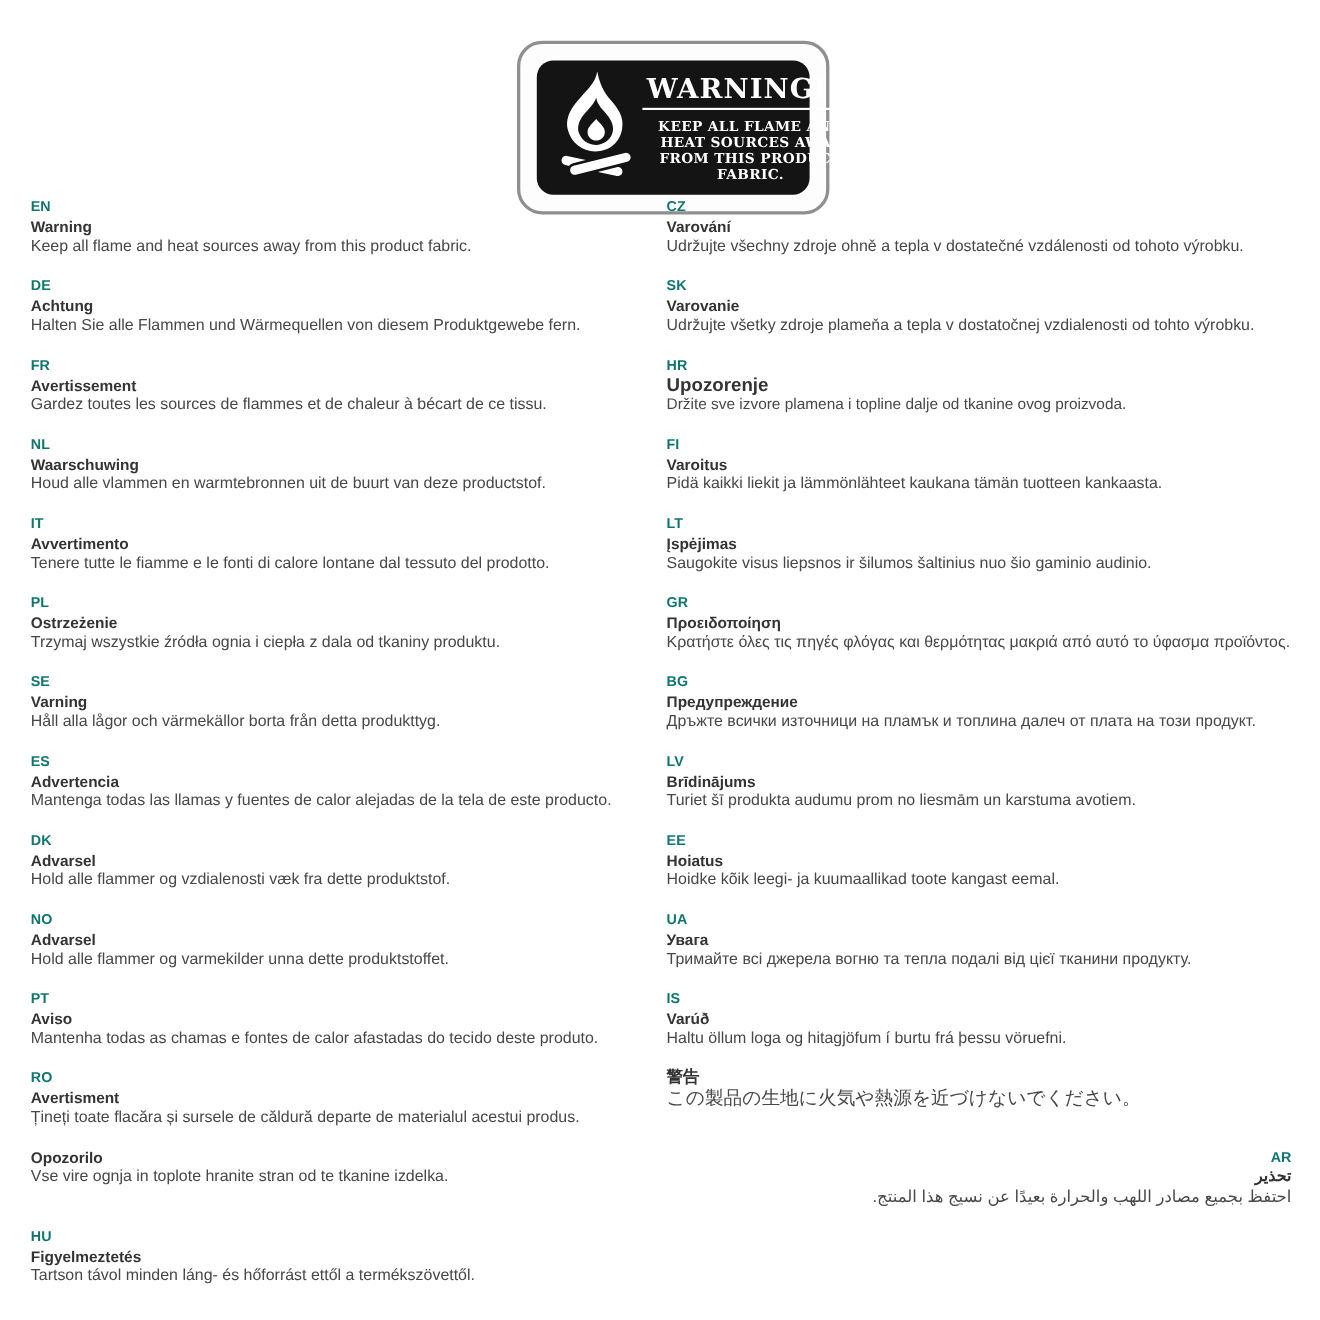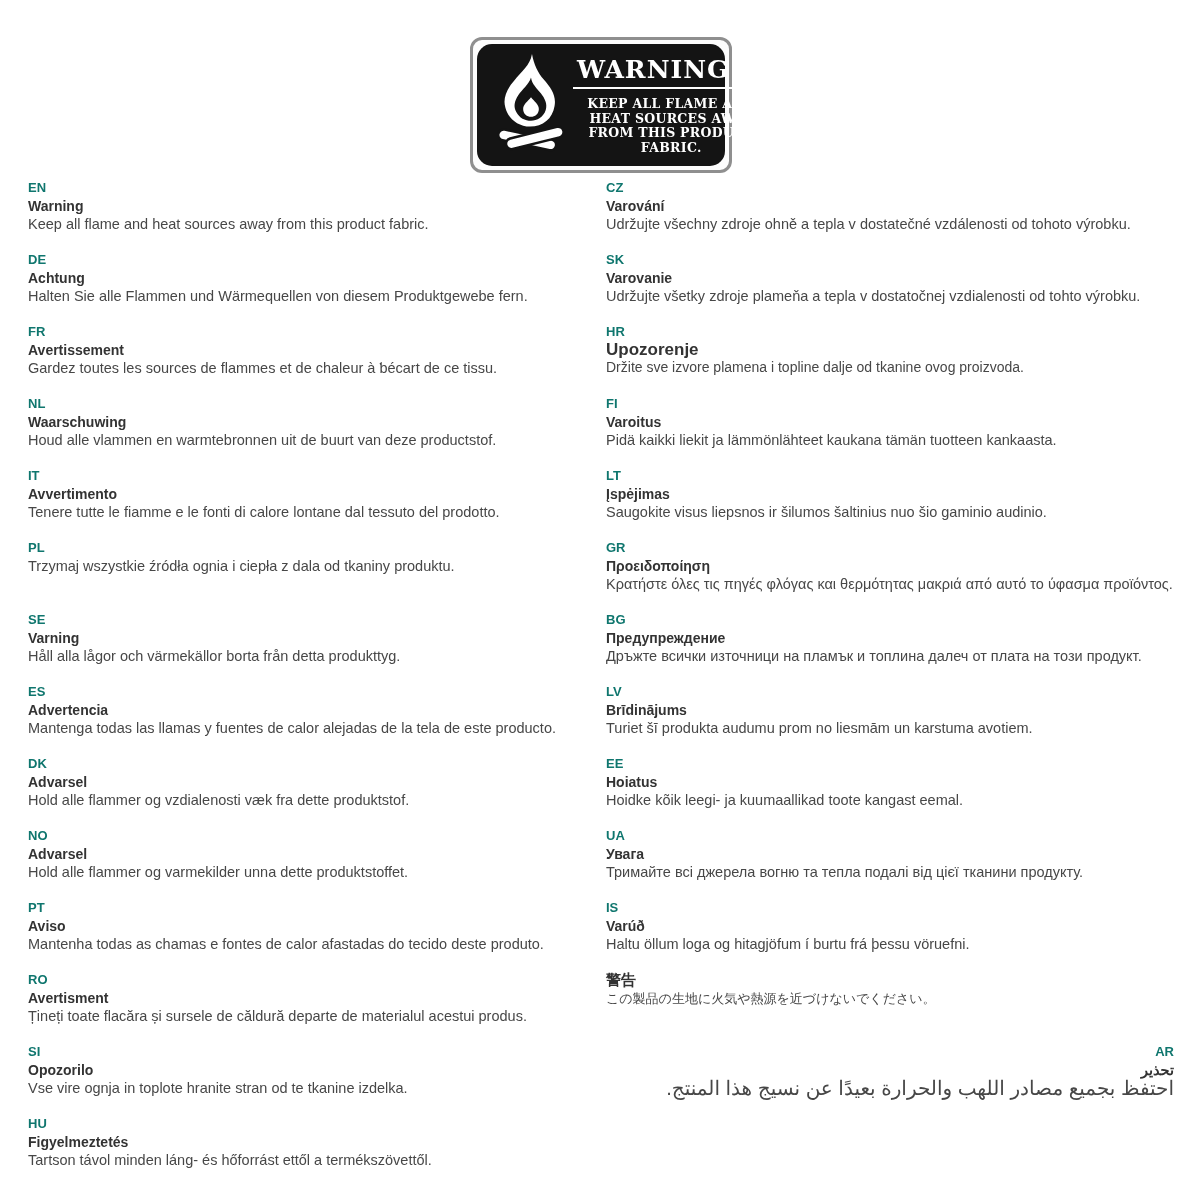--- a/index.html
+++ b/index.html
@@ -8,22 +8,22 @@
     background: #ffffff;
     font-family: "Liberation Sans", sans-serif;
     color: #3f3f3f;
   }
   .page { position: relative; width: 1200px; height: 1200px; background: #fff; overflow: hidden; }
 
   
   .badge-outer {
     position: absolute; left: 470px; top: 37px;
     width: 248px; height: 122px;
-    border: 3px solid #8f8f8f; border-radius: 12px;
-    background: #fdfdfd; padding: 4px;
+    border: 3px solid #8f8f8f; border-radius: 23px;
+    background: #fdfdfd; padding: 15px;
   }
   .badge-inner {
     width: 100%; height: 100%;
     background: #141414; border-radius: 15px;
     display: flex; align-items: center;
   }
   .badge-icon { flex: none; margin: 2px 0 0 14px; }
   .badge-icon svg { display: block; width: 80px; height: 108px; }
   .badge-text { flex: 1; text-align: center; color: #fff; padding: 0 10px 0 2px; }
   .badge-title {
@@ -46,26 +46,26 @@
 
   .section { height: 72px; overflow: visible; }
   .sec-code    { font-size: 13px;   font-weight: bold; line-height: 18px; color: #0f766e; }
   .sec-heading { font-size: 14px;   font-weight: bold; line-height: 18px; color: #333333; }
   .sec-body    { font-size: 14.5px; line-height: 19px; color: #474747; white-space: nowrap; }
 
   .section.small .sec-heading { font-size: 17px;   line-height: 17px; }
   .section.small .sec-body    { font-size: 14px; line-height: 18px; }
 
   .section.ja .sec-heading { font-size: 15px; line-height: 18px; }
-  .section.ja .sec-body    { font-size: 13px; line-height: 20px; }
+  .section.ja .sec-body    { font-size: 17px; line-height: 20px; }
 
   .section.ar { direction: rtl; text-align: right; }
   .section.ar .sec-code    { direction: ltr; }
   .section.ar .sec-heading { font-size: 14.5px; }
-  .section.ar .sec-body    { font-size: 20px; }
+  .section.ar .sec-body    { font-size: 15px; }
 </style>
 </head>
 <body>
 
 <div class="page">
 
   <div class="badge-outer">
     <div class="badge-inner">
       <div class="badge-icon">
         <svg viewBox="0 0 80 110" xmlns="http://www.w3.org/2000/svg">
@@ -115,20 +115,21 @@
           <div class="sec-heading">Waarschuwing</div>
           <div class="sec-body">Houd alle vlammen en warmtebronnen uit de buurt van deze productstof.</div>
         </div>
         <div class="section">
           <div class="sec-code">IT</div>
           <div class="sec-heading">Avvertimento</div>
           <div class="sec-body">Tenere tutte le fiamme e le fonti di calore lontane dal tessuto del prodotto.</div>
         </div>
         <div class="section">
           <div class="sec-code">PL</div>
+          <div class="sec-heading">Ostrzeżenie</div>
           <div class="sec-body">Trzymaj wszystkie źródła ognia i ciepła z dala od tkaniny produktu.</div>
         </div>
         <div class="section">
           <div class="sec-code">SE</div>
           <div class="sec-heading">Varning</div>
           <div class="sec-body">Håll alla lågor och värmekällor borta från detta produkttyg.</div>
         </div>
         <div class="section">
           <div class="sec-code">ES</div>
           <div class="sec-heading">Advertencia</div>
@@ -148,21 +149,20 @@
           <div class="sec-code">PT</div>
           <div class="sec-heading">Aviso</div>
           <div class="sec-body">Mantenha todas as chamas e fontes de calor afastadas do tecido deste produto.</div>
         </div>
         <div class="section">
           <div class="sec-code">RO</div>
           <div class="sec-heading">Avertisment</div>
           <div class="sec-body">Țineți toate flacăra și sursele de căldură departe de materialul acestui produs.</div>
         </div>
         <div class="section">
-          <div class="sec-code">SI</div>
           <div class="sec-heading">Opozorilo</div>
           <div class="sec-body">Vse vire ognja in toplote hranite stran od te tkanine izdelka.</div>
         </div>
         <div class="section">
           <div class="sec-code">HU</div>
           <div class="sec-heading">Figyelmeztetés</div>
           <div class="sec-body">Tartson távol minden láng- és hőforrást ettől a termékszövettől.</div>
         </div>
       </div>
     <div class="col col-right">

